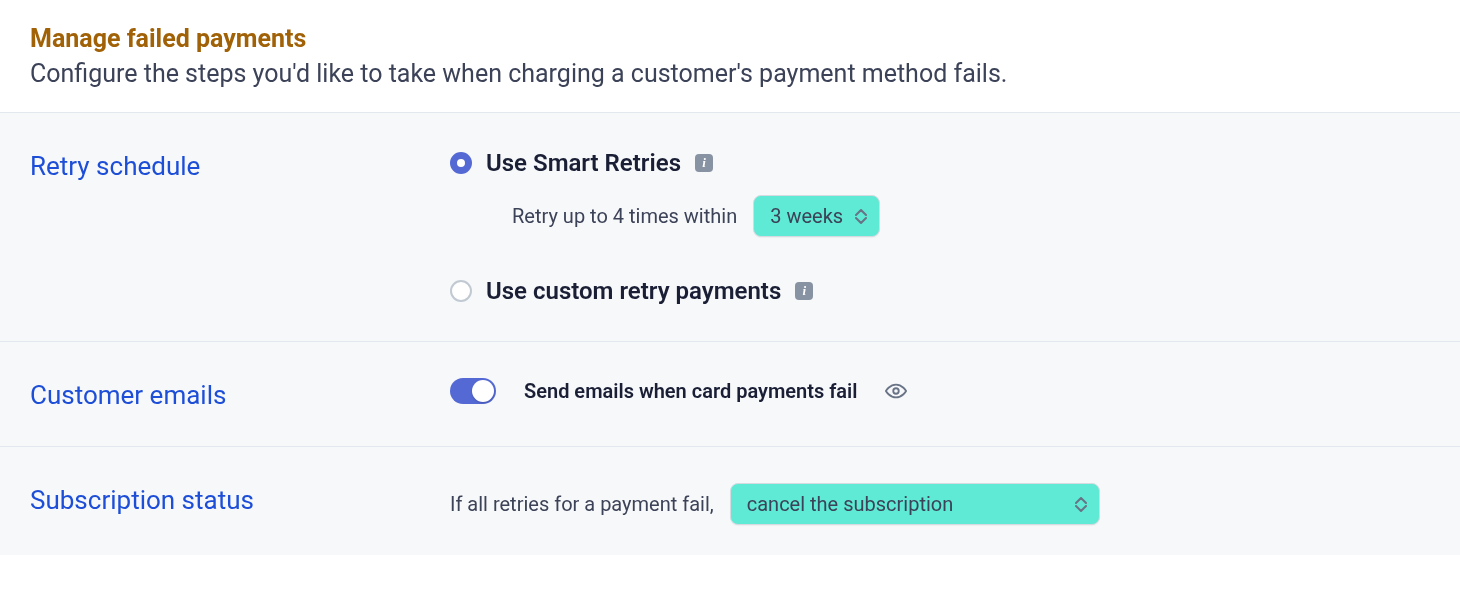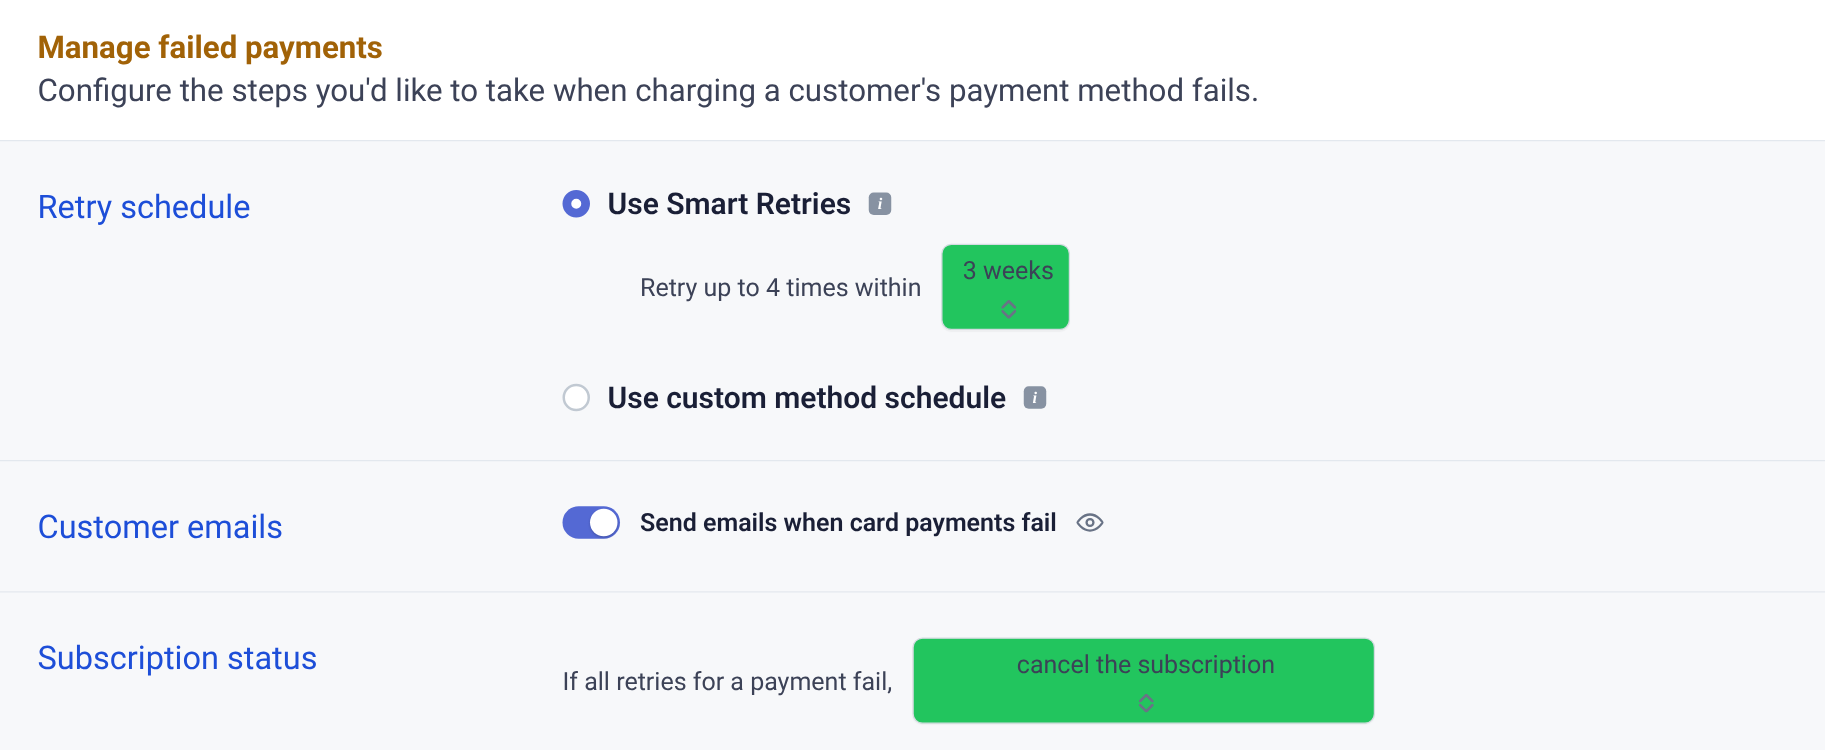--- a/index.html
+++ b/index.html
@@ -87,30 +87,29 @@
     display: flex;
     align-items: center;
     gap: 16px;
     font-size: 20px;
     color: #3c4257;
     margin-bottom: 40px;
   }
   .select {
     display: inline-flex;
     align-items: center;
-    background: #22c55e;
+    background: #5eead4;
     border: 1px solid #d5dbe1;
     border-radius: 8px;
     padding: 8px 12px 8px 16px;
     gap: 12px;
     font-size: 20px;
     color: #3c4257;
     box-shadow: 0 1px 1px rgba(0,0,0,0.04);
     cursor: pointer;
-    flex-direction: column;
   }
   .select.wide { min-width: 370px; justify-content: space-between; }
   .stepper-icon {
     display: inline-flex;
     flex-direction: column;
     gap: 1px;
     color: #697386;
   }
   .stepper-icon svg { display: block; }
   .toggle {
@@ -128,21 +127,21 @@
     right: 2px;
     width: 22px;
     height: 22px;
     background: #fff;
     border-radius: 50%;
     box-shadow: 0 1px 2px rgba(0,0,0,0.2);
   }
   .toggle-row {
     display: flex;
     align-items: center;
-    gap: 16px;
+    gap: 28px;
   }
   .toggle-label {
     font-size: 20px;
     font-weight: 600;
     color: #1a1f36;
   }
   .eye-icon { color: #697386; display: inline-flex; }
   .inline-text { font-size: 20px; color: #3c4257; }
   .status-row { display: flex; align-items: center; gap: 16px; }
 </style>
@@ -172,21 +171,21 @@
                 <path d="M1 6 L6 1 L11 6" fill="none" stroke="currentColor" stroke-width="2" stroke-linecap="round" stroke-linejoin="round"></path>
               </svg>
             <svg width="12" height="7" viewBox="0 0 12 7">
                 <path d="M1 1 L6 6 L11 1" fill="none" stroke="currentColor" stroke-width="2" stroke-linecap="round" stroke-linejoin="round"></path>
               </svg>
           </span>
         </div>
       </div>
       <div class="radio-row">
         <span class="radio"></span>
-        <span class="radio-label">Use custom method schedule</span>
+        <span class="radio-label">Use custom retry payments</span>
         <span class="info-icon">i</span>
       </div>
     </div>
   </div>
 </div>
 
 <div class="section">
   <div class="row">
     <div class="label-col">Customer emails</div>
     <div class="control-col">

